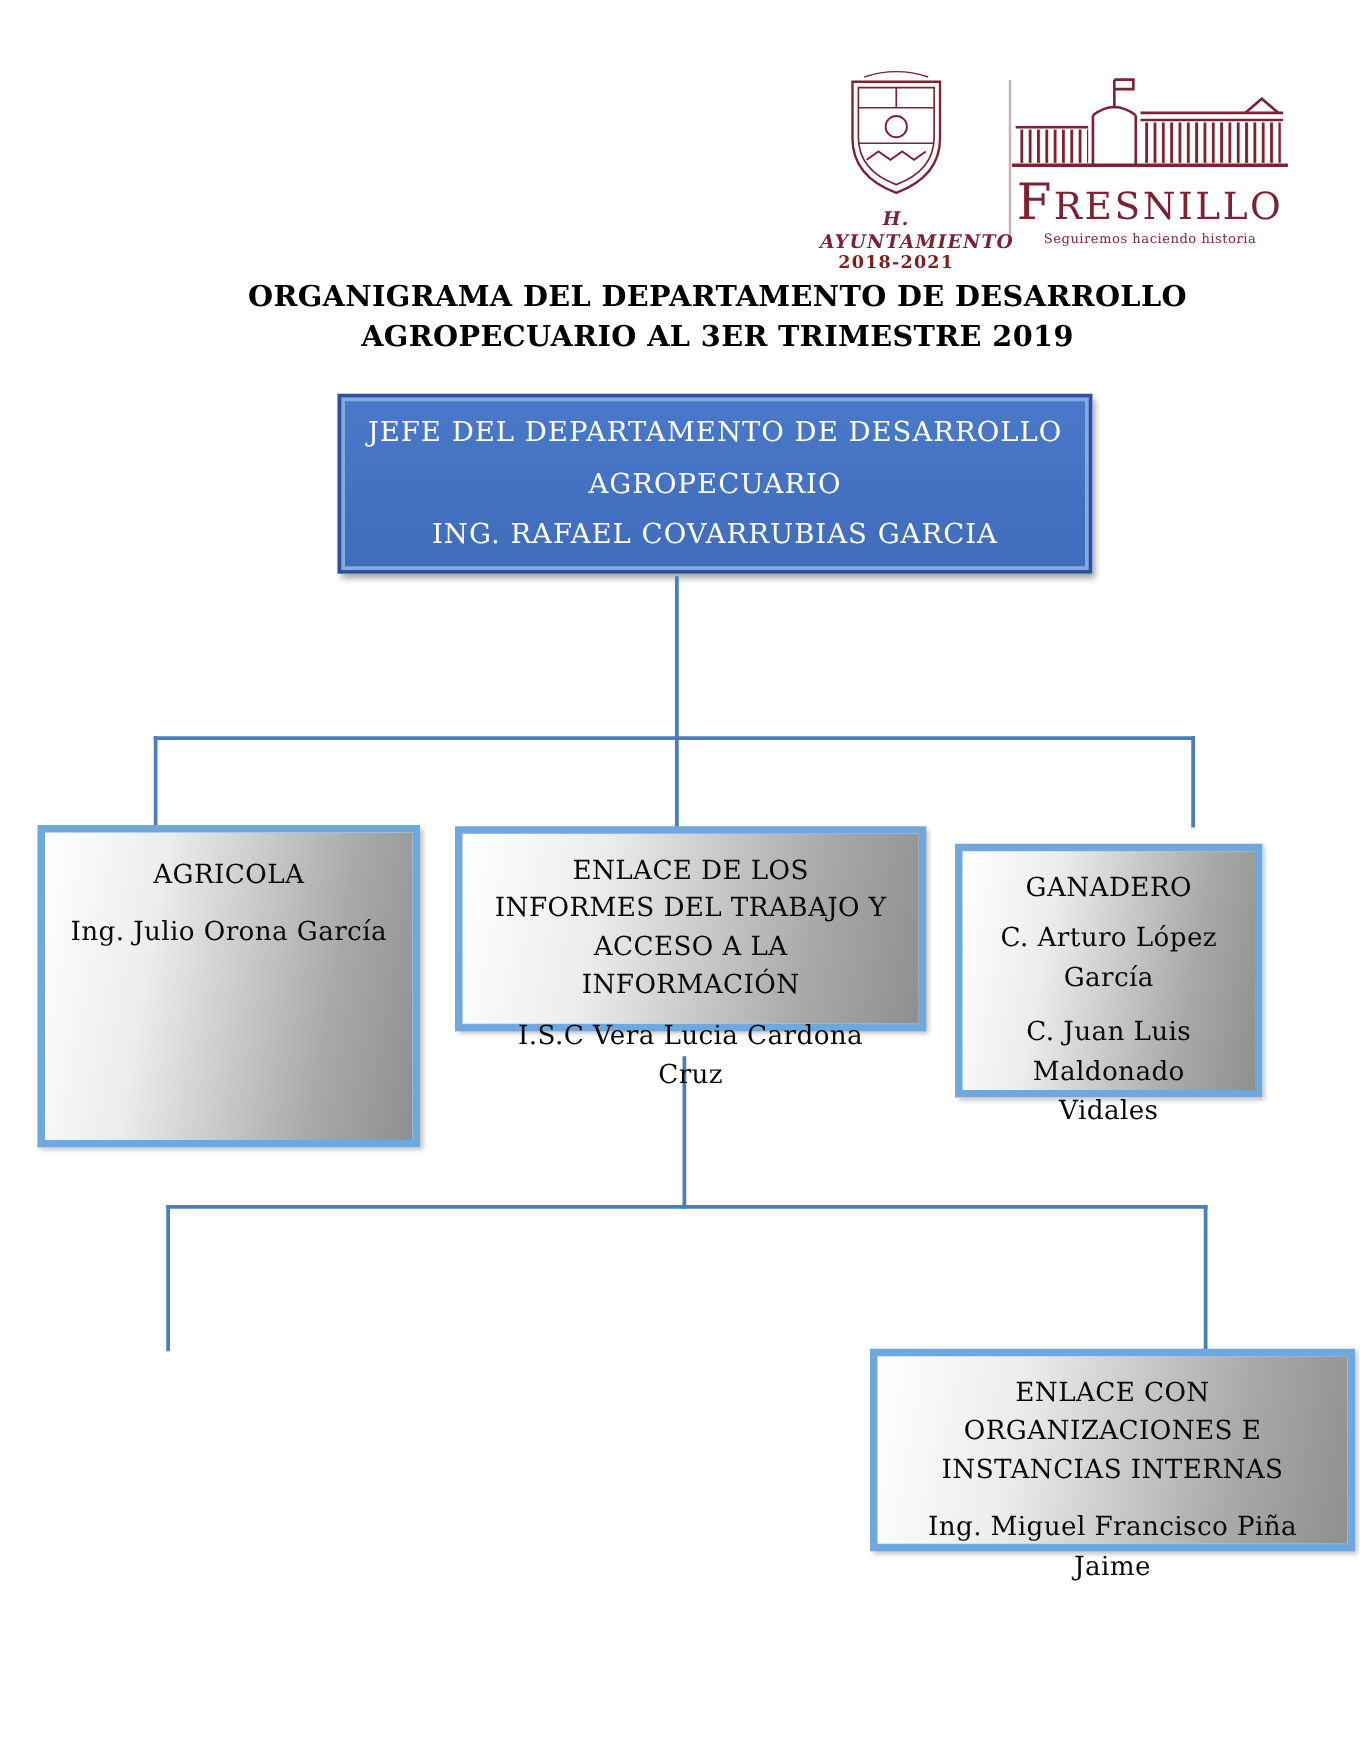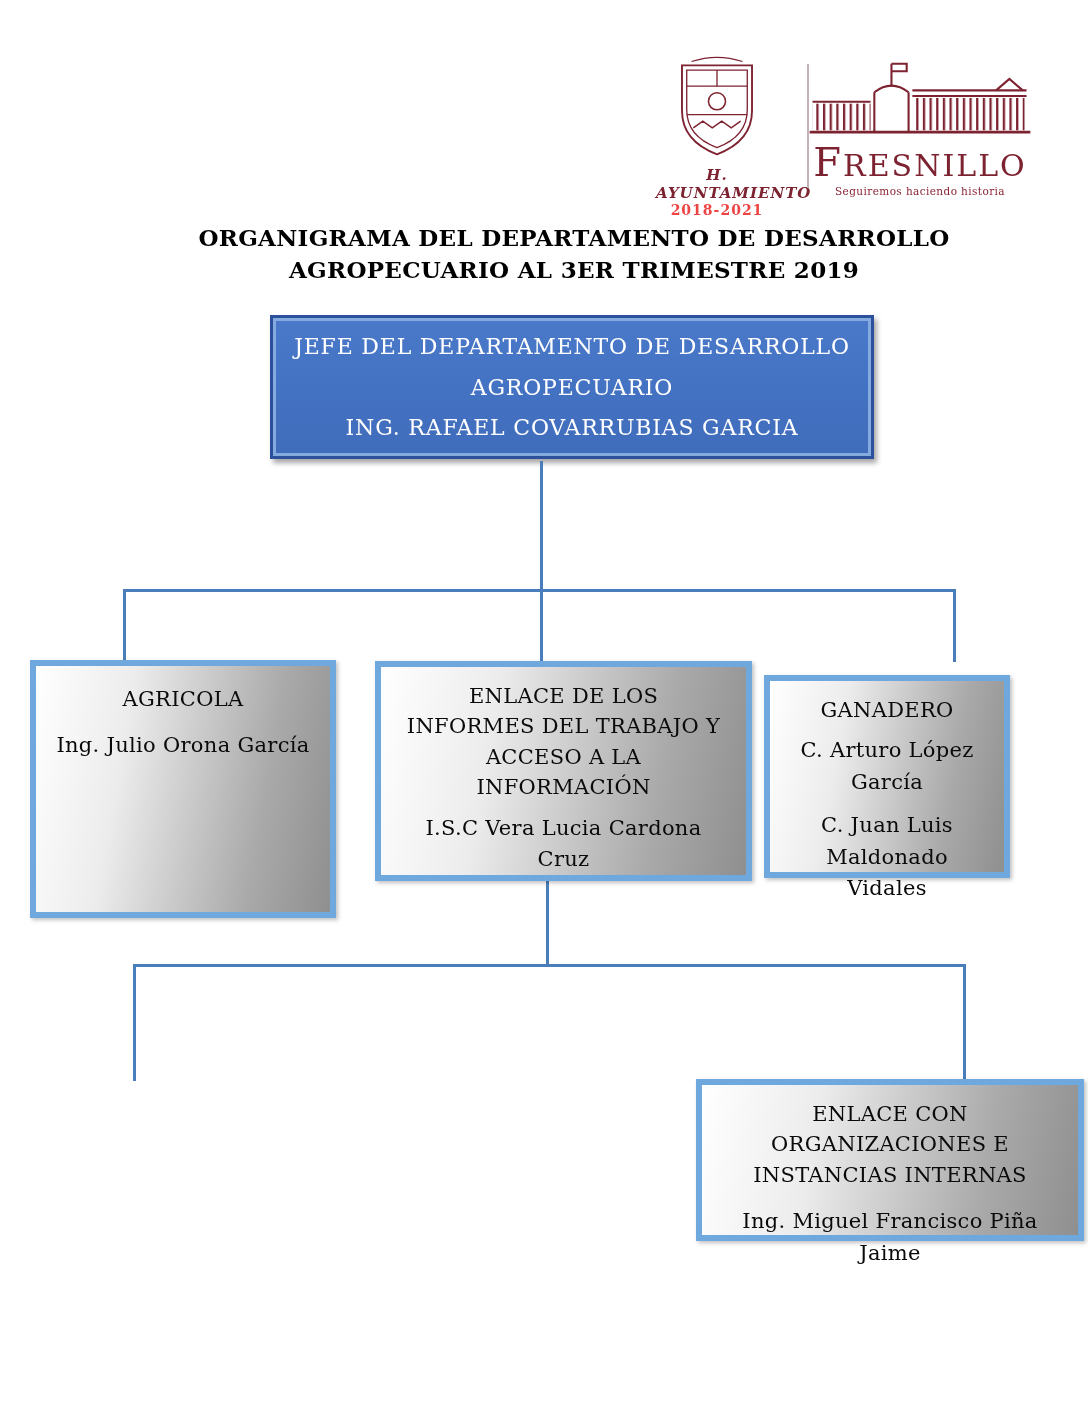--- a/index.html
+++ b/index.html
@@ -5,21 +5,21 @@
   html,body { margin:0; padding:0; background:#ffffff; }
   .page {
     position:relative; width:1088px; height:1408px; margin:0 auto;
     background:#ffffff; overflow:hidden;
     font-family:"DejaVu Serif","Liberation Serif",serif; color:#000;
   }
 
   
   .crest { position:absolute; left:656px; top:54px; width:122px; text-align:center; }
   .crest-cap1 { font-size:15px; font-weight:bold; color:#7d2230; letter-spacing:1px; margin-top:2px;font-style:italic; }
-  .crest-cap2 { font-size:14px; font-weight:bold; color:#ef4444; letter-spacing:1px; }
+  .crest-cap2 { font-size:14px; font-weight:bold; color:#7f1d1d; letter-spacing:1px; }
   .logo-divider { position:absolute; left:807px; top:64px; width:2px; height:124px; background:#c5b2b6; }
   .brand { position:absolute; left:800px; top:58px; width:240px; text-align:center; }
   .brand-name { font-size:30px; color:#7d2230; letter-spacing:2px; line-height:1; margin-top:2px; }
   .brand-name::first-letter { font-size:40px; }
   .brand-tagline { font-size:10.5px; color:#8a2433; letter-spacing:0.4px; margin-top:3px; }
 
   
   .title {
     position:absolute; top:222px; left:0; width:100%;
     text-align:center; font-weight:bold; font-size:23px;
@@ -40,21 +40,21 @@
   
   .child-box {
     position:absolute; box-sizing:border-box;
     border:6px solid #6fa8dc;
     background:linear-gradient(100deg,#ffffff 0%,#ececec 30%,#a9a9a9 75%,#8f8f8f 100%);
     box-shadow: 2px 2px 4px rgba(0,0,0,0.25);
     text-align:center; font-size:21px; letter-spacing:0.3px; color:#0a0a0a;
     padding:16px 18px;
   }
   .box-agricola   { left:30px;  top:660px; width:306px; height:258px; }
-  .box-enlace-inf { left:375px; top:661px; width:377px; height:220px; padding:12px 22px; }
+  .box-enlace-inf { left:364px; top:661px; width:377px; height:164px; padding:12px 22px; }
   .box-ganadero   { left:764px; top:675px; width:246px; height:203px; padding:12px 18px; }
   .box-secretaria { left:22px;  top:1079px; width:380px; height:162px; }
   .box-enlace-org { left:696px; top:1079px; width:388px; height:162px; padding:12px 14px; }
 
   .box-title { margin:2px 0 16px; line-height:1.45; }
   .box-name  { margin:0 0 12px; line-height:1.5; }
   .box-enlace-inf .box-title { margin-bottom:10px; }
   .box-ganadero .box-title { margin-bottom:10px; }
 
   

